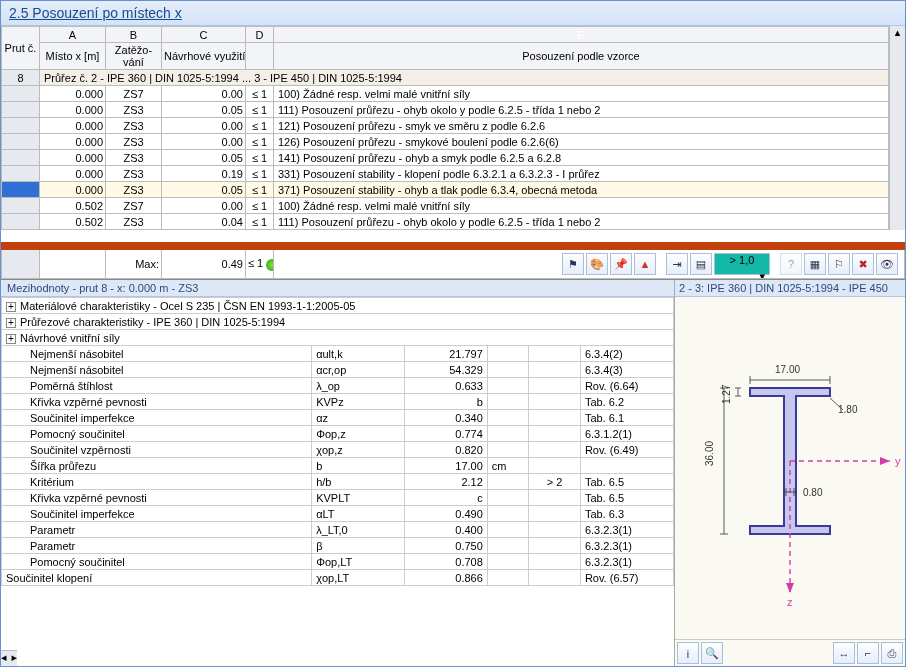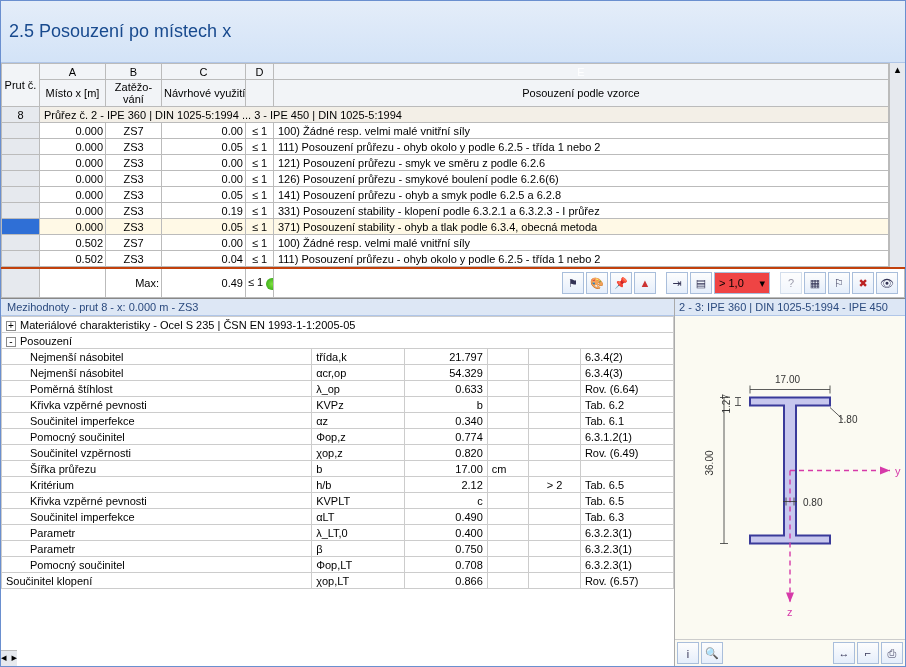--- a/index.html
+++ b/index.html
@@ -1,18 +1,18 @@
 <!DOCTYPE html>
 <html><head>
 <meta charset="utf-8">
 <style>
   * { box-sizing: border-box; }
   body { margin:0; font-family:Tahoma,Arial,sans-serif; font-size:11px; color:#000; background:#fff; width:906px; height:667px; }
   .win { width:906px; height:667px; display:flex; flex-direction:column; border:1px solid #6a8fcf; }
-  .title { background:linear-gradient(#e4edf9,#d3e3f7); padding:20px 8px; font-size:18px; color:#184a8e; border-bottom:1px solid #b0c6e8;}
+  .title { background:linear-gradient(#e4edf9,#d3e3f7); padding:4px 8px; font-size:14px; color:#184a8e; border-bottom:1px solid #b0c6e8;text-decoration:underline;}
   .upper { border-bottom:1px solid #888; }
   table.grid { border-collapse:collapse; width:100%; table-layout:fixed; }
   table.grid th, table.grid td { border:1px solid #bbb; padding:1px 2px; font-size:11px; height:16px; white-space:nowrap; overflow:hidden; }
   table.grid th { background:#f2f4f7; font-weight:normal; text-align:center; }
   .colE { background:#0066d6; color:#fff; text-align:center; }
   .rownum { background:#e6e9ee; text-align:center; width:38px;}
   .cell-r { text-align:right; padding-right:4px;}
   .cell-c { text-align:center;}
   .section { background:#f3efe7; font-weight:normal; }
   .hl { background:#fff9e6; }
@@ -29,21 +29,21 @@
   table.det td { border:1px solid #ccc; padding:1px 4px; height:16px; font-size:11px; white-space:nowrap; overflow:hidden;}
   .tree { padding-left:4px;}
   .exp { display:inline-block;width:10px;height:10px;border:1px solid #888;text-align:center;line-height:8px;font-size:10px;margin-right:4px;background:#fff;}
   .side { width:230px; display:flex; flex-direction:column; background:#fbfaf2;}
   .sidehead { background:#dde7f5;padding:2px 4px;color:#2b4a7e;border-bottom:1px solid #b0c6e8; white-space:nowrap; overflow:hidden;}
   .draw { flex:1; position:relative; background:#fbfaf2;}
   svg.prof { width:100%; height:100%; }
   .scroll { width:16px; background:#e6e9ee; border-left:1px solid #bbb;}
   .scrolly { width:16px; background:#e6e9ee; border-top:1px solid #bbb; height:16px;}
   .uwrap { display:flex;}
-  .sel { height:22px; border:1px solid #a9bedb; background:#ef4444; padding:0 4px; display:flex; align-items:center; gap:4px; min-width:56px;}
+  .sel { height:22px; border:1px solid #a9bedb; background:#14b8a6; padding:0 4px; display:flex; align-items:center; gap:4px; min-width:56px;flex-direction:column;}
   .side-tb { display:flex; justify-content:space-between; padding:2px; border-top:1px solid #ccc;}
   .cm { text-align:right; padding:2px 6px; color:#555;}
   .le1 { text-align:center;}
 </style>
 </head>
 <body>
 
 <div class="win">
   <div class="title">2.5 Posouzení po místech x</div>
 
@@ -155,21 +155,21 @@
                 <td style="padding-left:4px">111) Posouzení průřezu - ohyb okolo y podle 6.2.5 - třída 1 nebo 2</td>
               </tr>
             </tbody>
     </table>
     </div>
     <div class="scroll" style="position:relative">
       <div style="position:absolute;top:0;width:100%;text-align:center">▴</div>
     </div>
    </div>
 
-    <table class="grid maxrow" style="border-top:2px solid #c2410c;">
+    <table class="grid maxrow" style="border-top:8px solid #c2410c;margin-top:12px;">
       <colgroup>
           <col style="width:38px">
           <col style="width:66px">
           <col style="width:56px">
           <col style="width:84px">
           <col style="width:28px">
           <col>
         </colgroup>
       <tbody>
           <tr>
@@ -215,27 +215,30 @@
               <col style="width:80px">
               <col style="width:40px">
               <col style="width:50px">
               <col style="width:90px">
             </colgroup>
         <tbody id="tree">
               <tr>
                 <td colspan="6" class="tree"><span class="exp">+</span>Materiálové charakteristiky - Ocel S 235 | ČSN EN 1993-1-1:2005-05</td>
               </tr>
               <tr>
-                <td colspan="6" class="tree"><span class="exp">-</span>Posouzení</td>
+                <td colspan="6" class="tree"><span class="exp">+</span>Průřezové charakteristiky -  IPE 360 | DIN 1025-5:1994</td>
+              </tr>
+              <tr>
+                <td colspan="6" class="tree"><span class="exp">+</span>Návrhové vnitřní síly</td>
               </tr>
             </tbody>
         <tbody id="det">
               <tr>
                 <td style="padding-left:28px">Nejmenší násobitel</td>
-                <td>třída,k</td>
+                <td>αult,k</td>
                 <td class="cell-r">21.797</td>
                 <td></td>
                 <td class="cell-c"></td>
                 <td>6.3.4(2)</td>
               </tr>
               <tr>
                 <td style="padding-left:28px">Nejmenší násobitel</td>
                 <td>αcr,op</td>
                 <td class="cell-r">54.329</td>
                 <td></td>

